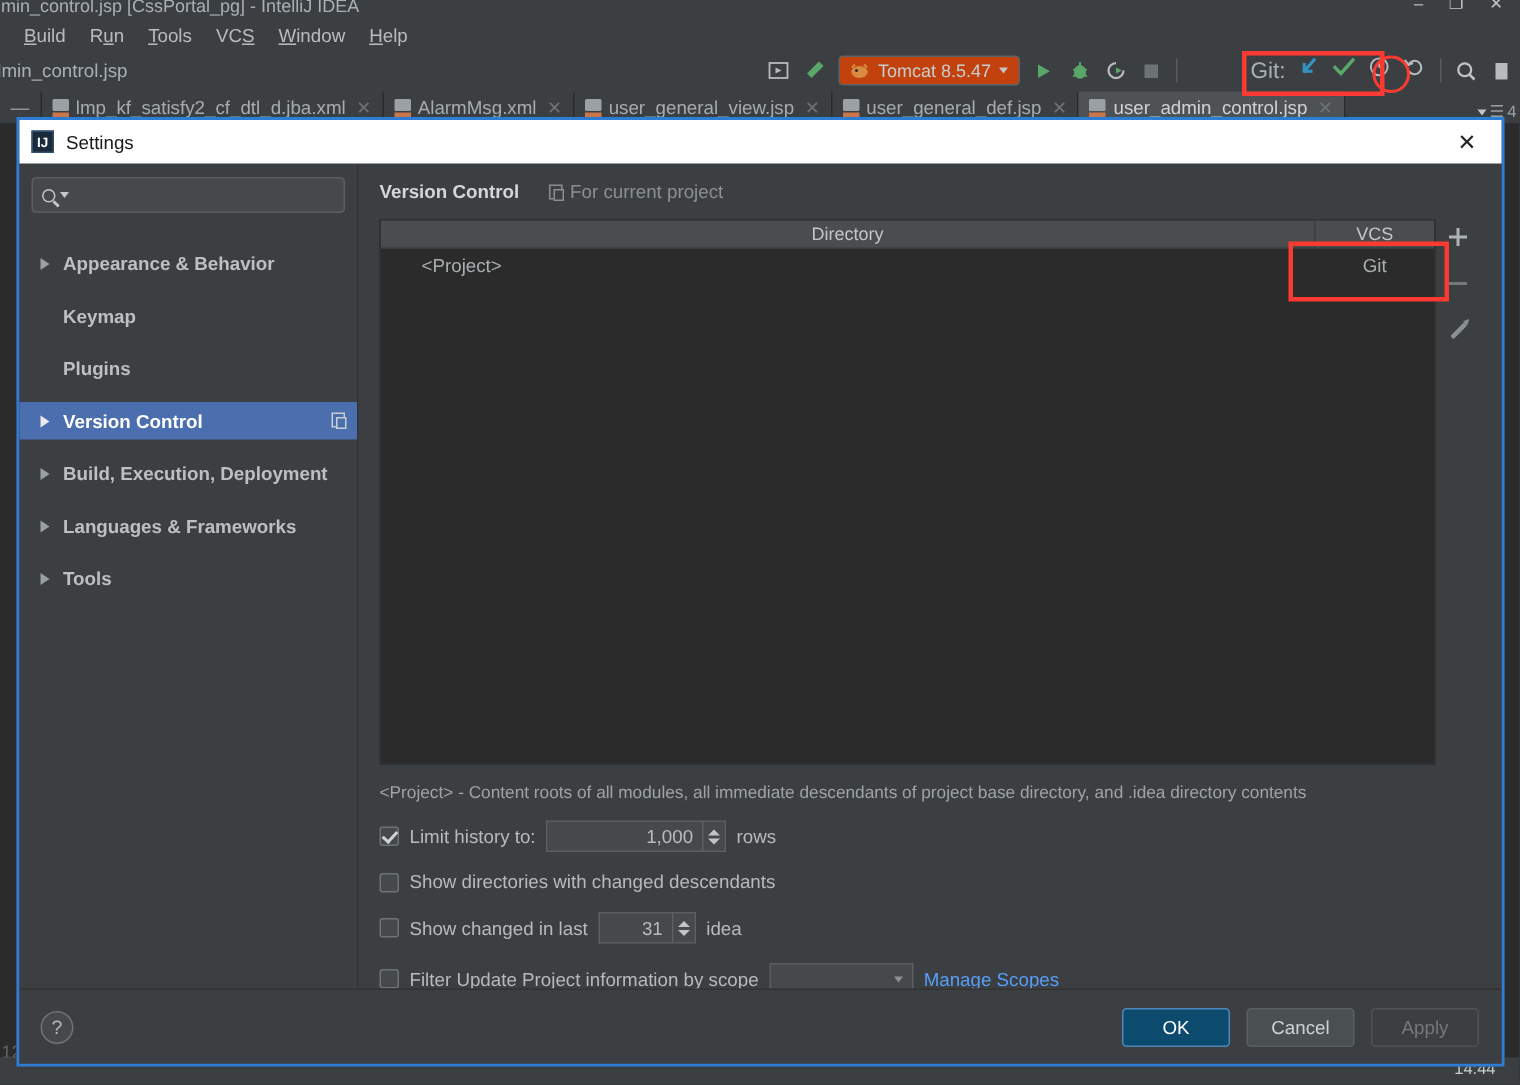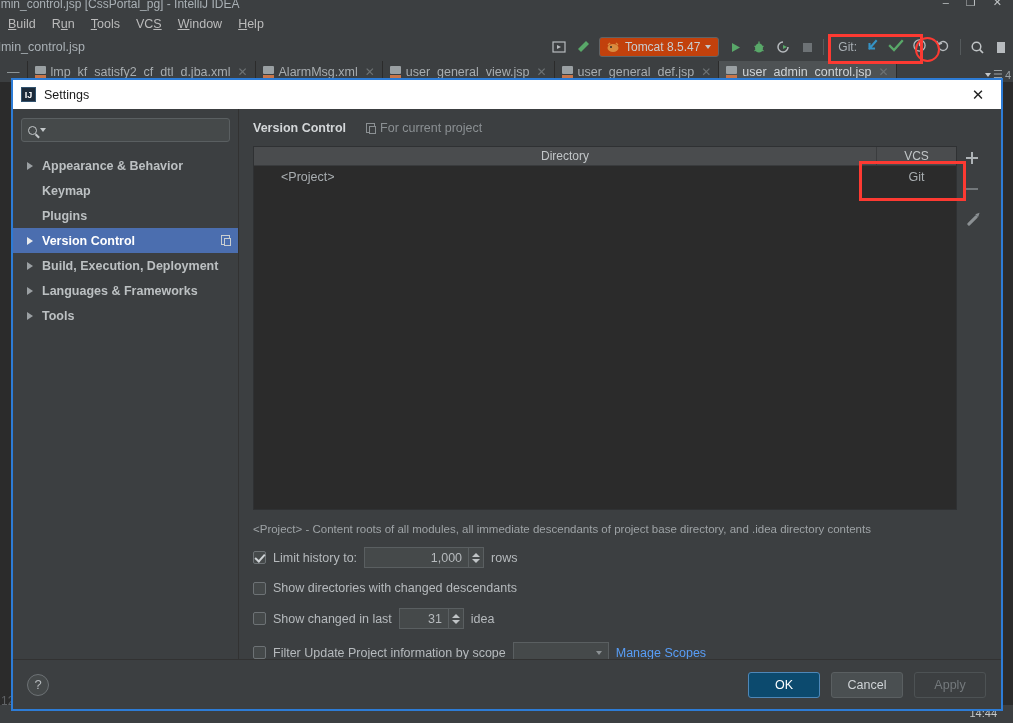--- a/index.html
+++ b/index.html
@@ -15,21 +15,21 @@
   .ide-titlebar {
     position: absolute; left: 0; top: 0; width: 1013px; height: 14px;
     background: #3c3f41; color: #a9b0b5; font-size: 12px;
     white-space: nowrap; overflow: hidden;
   }
   .ide-titlebar .t { position: absolute; left: -6px; top: -3px; }
   .ide-titlebar .winbtns { position: absolute; right: 4px; top: -4px; color: #c0c4c6; font-size: 11px; letter-spacing: 7px; }
 
   .ide-menubar {
     position: absolute; left: 0; top: 14px; width: 1013px; height: 20px;
-    background: #3c3f41; display: flex; align-items: center; padding-left: 0;
+    background: #3c3f41; display: flex; align-items: center; padding-left: 8px;
   }
   .menu-item {
     font-size: 12.5px; color: #bbbbbb; padding: 2px 8px; cursor: default;
   }
   .menu-item .mn { text-decoration: underline; }
 
   .ide-toolbar {
     position: absolute; left: 0; top: 34px; width: 1013px; height: 26px;
     background: #3c3f41; display: flex; align-items: center;
   }
@@ -41,21 +41,21 @@
 
   .run-config {
     display: flex; align-items: center; gap: 5px;
     height: 20px; padding: 0 7px; border: 1px solid #5e6366; border-radius: 3px;
     background: #c2410c; color: #c8cdd0; font-size: 12px; margin: 0 4px;
   }
 
   .git-group {
     display: flex; align-items: center; gap: 8px; height: 22px; padding: 0 6px 0 10px;
   }
-  .git-label { font-size: 12px; color: #a9b0b5; }
+  .git-label { font-size: 15px; color: #a9b0b5; margin-left: 35px; }
 
   .ide-tabs {
     position: absolute; left: 0; top: 60px; width: 1013px; height: 22px;
     background: #3c3f41; display: flex; align-items: flex-end;
   }
   .etab {
     display: flex; align-items: center; gap: 5px; height: 21px; padding: 0 7px;
     font-size: 12.5px; color: #a7acaf; border-right: 1px solid #2b2b2b;
     white-space: nowrap;
   }
@@ -125,21 +125,21 @@
     content: ""; position: absolute; right: -4px; bottom: -3px; width: 5px; height: 1.6px;
     background: #c3c7c9; transform: rotate(45deg);
   }
   .tri-small {
     width: 0; height: 0; border-left: 3.5px solid transparent; border-right: 3.5px solid transparent;
     border-top: 4px solid #c3c7c9;
   }
   .tree { padding-top: 5px; flex: 1; }
   .tnode {
     height: 25px; display: flex; align-items: center; padding-left: 14px;
-    font-size: 12.5px; color: #bcc0c2; font-weight: bold; position: relative;
+    font-size: 12.5px; color: #bcc0c2; font-weight: bold; position: relative; margin-top: 10px;
   }
   .tnode.sel { background: #4b6eaf; color: #ffffff; }
   .tnode .arrow {
     width: 0; height: 0; border-top: 4.5px solid transparent; border-bottom: 4.5px solid transparent;
     border-left: 6px solid #9ba0a3; margin-right: 9px; flex: none;
   }
   .tnode.sel .arrow { border-left-color: #e8eaec; }
   .tnode .noarrow { width: 6px; margin-right: 9px; flex: none; }
   .tnode .copyicon {
     position: absolute; right: 8px; top: 7px; width: 9px; height: 10px;

